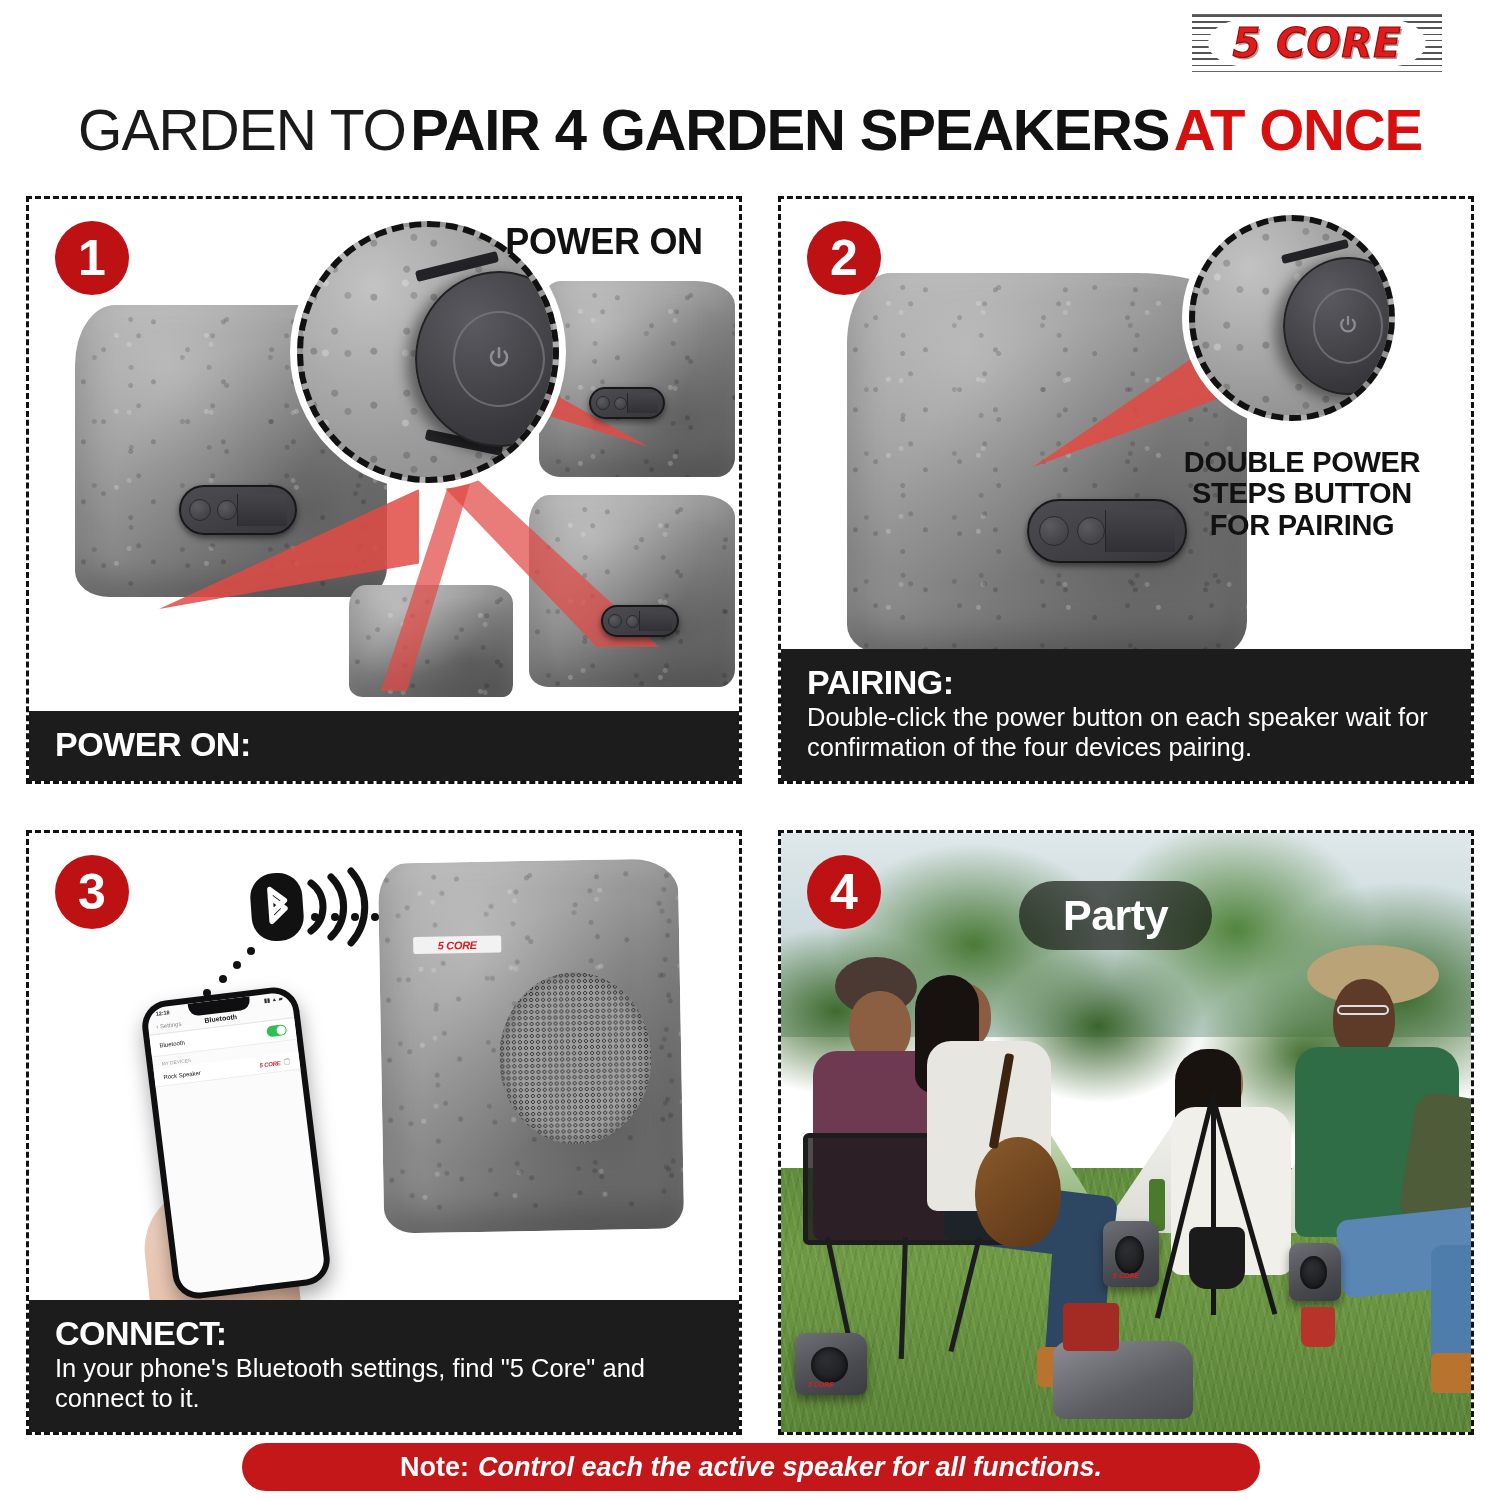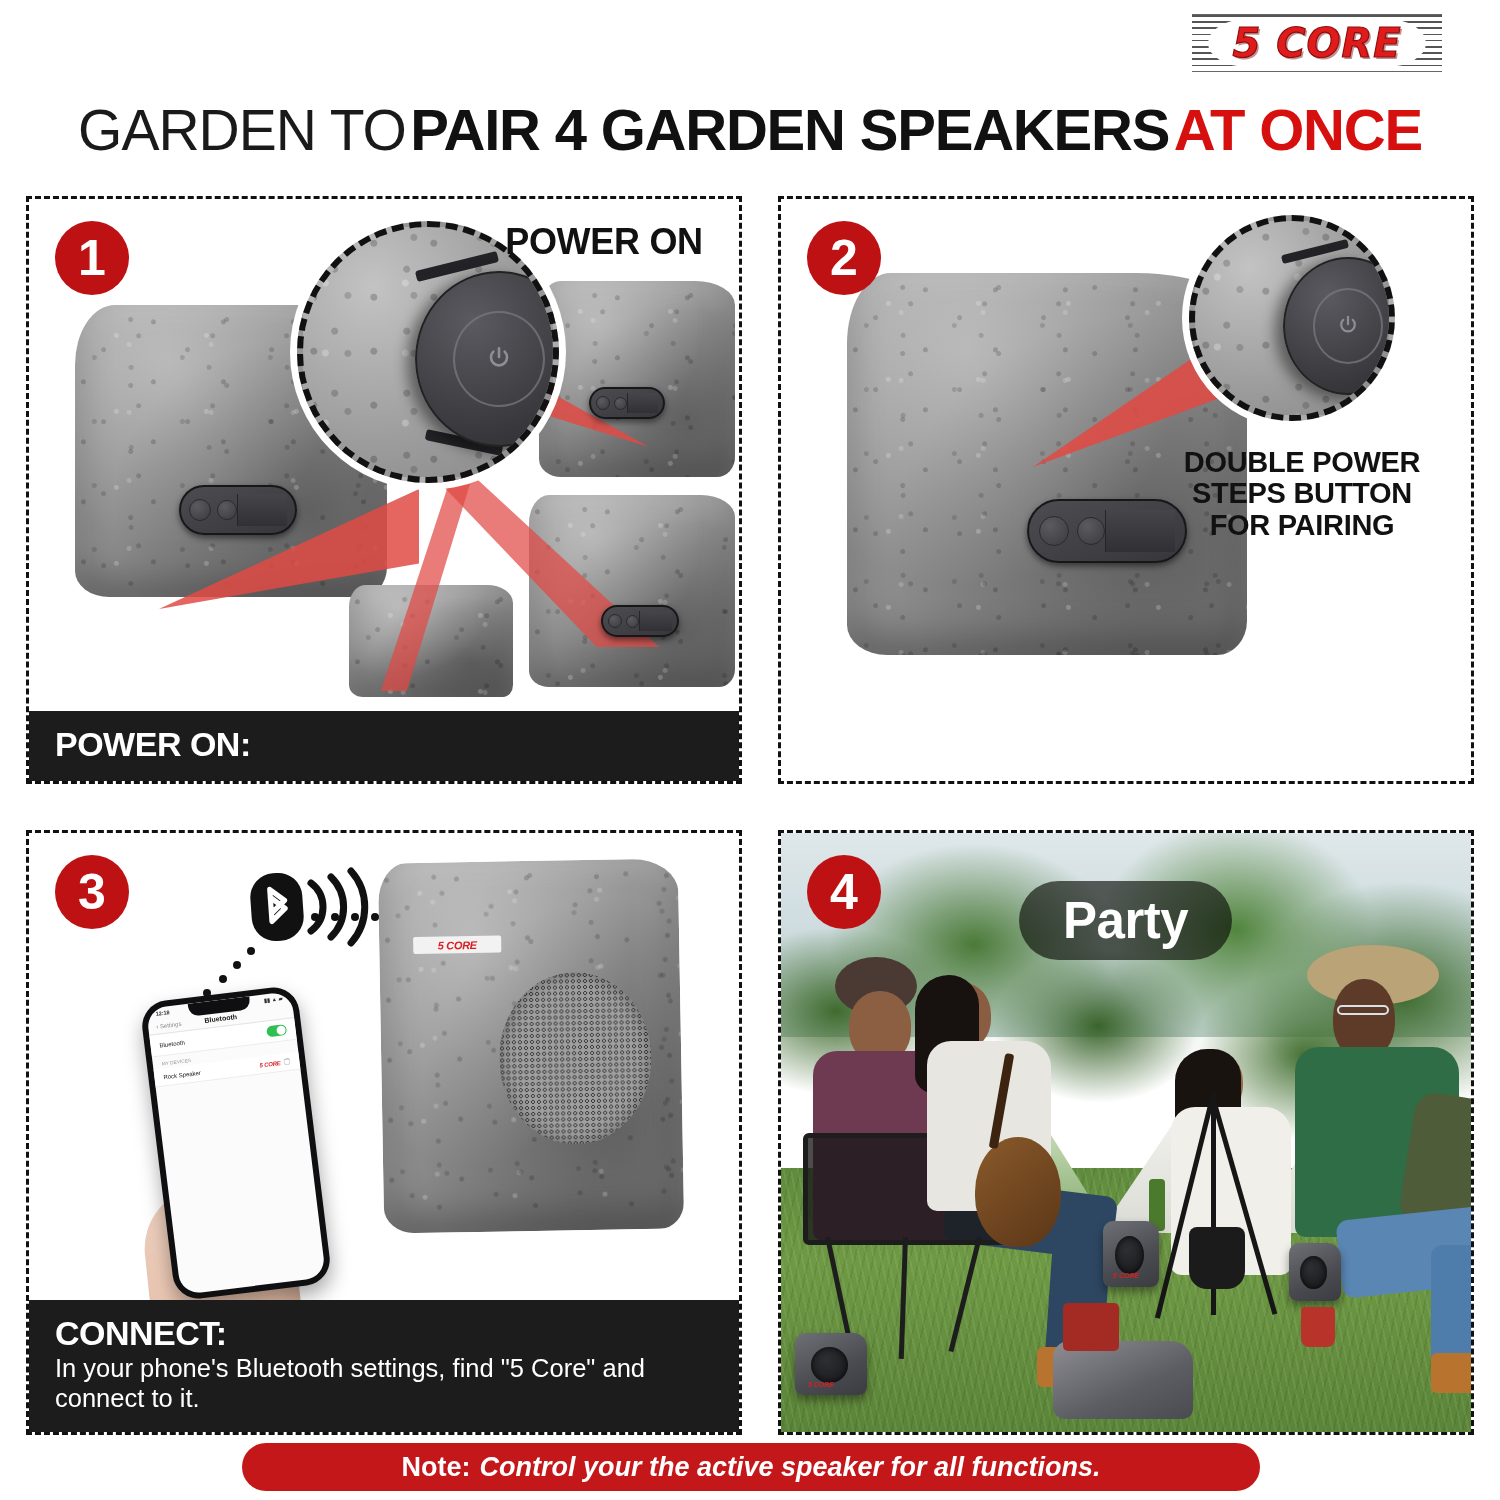--- a/index.html
+++ b/index.html
@@ -416,21 +416,21 @@
   }
   .tripod-leg {
     position: absolute; width: 5px; background: #161616;
     transform-origin: top center;
   }
   #party-pill {
     position: absolute; left: 238px; top: 48px;
     padding: 10px 44px;
     background: rgba(14,16,10,.66);
     border-radius: 999px;
-    color: #fff; font-size: 51px; font-weight: 700;
+    color: #fff; font-size: 43px; font-weight: 700;
     letter-spacing: -.5px;
     z-index: 14;
   }
 
   
   #note-bar {
     position: absolute; left: 242px; top: 1443px;
     width: 1018px; height: 48px;
     background: #c4171a;
     border-radius: 999px;
@@ -552,20 +552,24 @@
       </svg>
     </div>
   </div>
 
   <div class="callout" style="left:396px; top:248px; width:250px; font-size:29px;">
     <div>DOUBLE POWER</div>
     <div>STEPS BUTTON</div>
     <div>FOR PAIRING</div>
   </div>
 
+  <div class="caption">
+    <div class="cap-title">PAIRING:</div>
+    <div class="cap-body">Double-click the power button on each speaker wait for confirmation of the four devices pairing.</div>
+  </div>
 </div>
 
 <div class="panel" id="panel-3">
 
   <div class="step-badge">3</div>
 
   <div class="dot-path" style="left:174px; top:102px; width:70px; height:60px;">
     <span style="left:0px;  top:54px;"></span>
     <span style="left:16px; top:40px;"></span>
     <span style="left:30px; top:26px;"></span>
@@ -707,14 +711,14 @@
   </div>
 
   <div id="party-pill">Party</div>
 
 
   <div class="step-badge">4</div>
 </div>
 
 <div id="note-bar">
   <span class="note-label">Note:</span>
-  <span class="note-text">Control your the active speaker for all functions.</span>
+  <span class="note-text">Control each the active speaker for all functions.</span>
 </div>
 
 </body></html>

